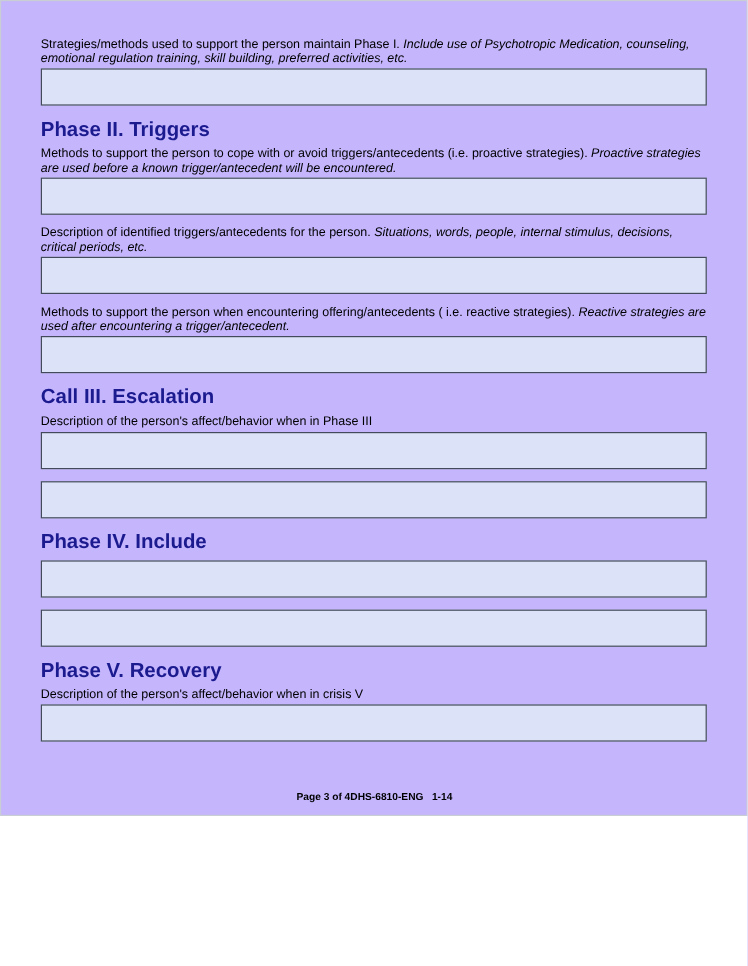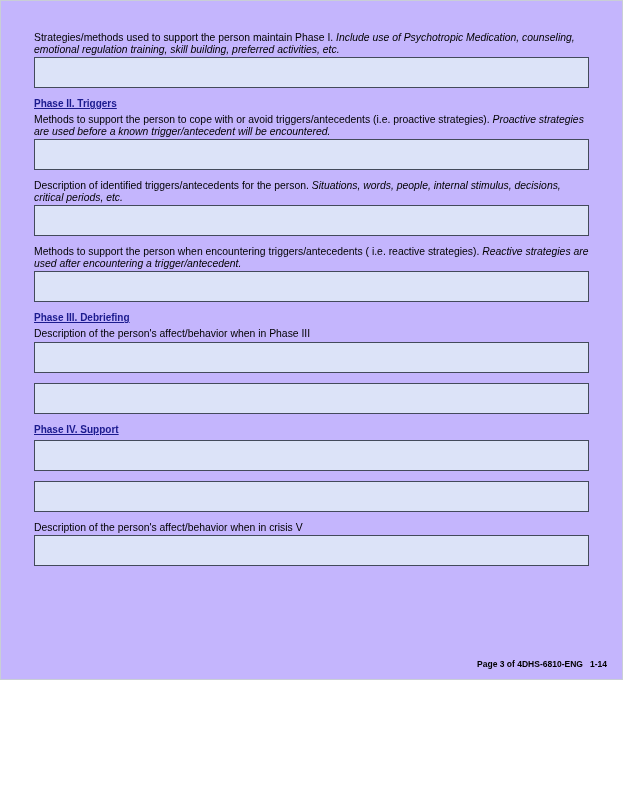--- a/index.html
+++ b/index.html
@@ -32,33 +32,32 @@
     border: 1.5px solid #434a5b;
     border-radius: 0;
     resize: none;
     outline: none;
     font-family: "Liberation Sans", sans-serif;
     font-size: 10.5px;
     padding: 3px 5px;
     margin-bottom: 10px;
   }
   .section-heading {
-    font-size: 10px;
+    font-size: 17px;
     font-weight: bold;
     color: #1b1a8e;
-    text-decoration: underline;
     margin: 2px 0 5px 0;
   }
   .footer {
     position: absolute;
     left: 0;
     right: 0;
     bottom: 10px;
     display: flex;
-    justify-content: flex-end;
+    justify-content: center;
     padding: 0 15px 0 16px;
     font-size: 8.5px;
     font-weight: bold;
     white-space: pre;
   }
 </style>
 </head>
 <body>
 
 <div class="page">
@@ -75,45 +74,46 @@
       <p class="field-label"><span>Methods to support the person to cope with or avoid triggers/antecedents (i.e. proactive strategies).</span> <span class="hint">Proactive strategies are used before a known trigger/antecedent will be encountered.</span></p>
       <textarea class="field-input" aria-label="Methods to support the person to cope with or avoid triggers/antecedents (i.e. proactive strategies)." style=""></textarea>
     </div>
 
     <div>
       <p class="field-label"><span>Description of identified triggers/antecedents for the person.</span> <span class="hint">Situations, words, people, internal stimulus, decisions, critical periods, etc.</span></p>
       <textarea class="field-input" aria-label="Description of identified triggers/antecedents for the person." style=""></textarea>
     </div>
 
     <div>
-      <p class="field-label"><span>Methods to support the person when encountering triggers/antecedents ( i.e. reactive strategies).</span> <span class="hint">Reactive strategies are used after encountering a trigger/antecedent.</span></p>
+      <p class="field-label"><span>Methods to support the person when encountering offering/antecedents ( i.e. reactive strategies).</span> <span class="hint">Reactive strategies are used after encountering a trigger/antecedent.</span></p>
       <textarea class="field-input" aria-label="Methods to support the person when encountering triggers/antecedents ( i.e. reactive strategies)." style=""></textarea>
     </div>
 
-    <h2 class="section-heading">Phase III. Debriefing</h2>
+    <h2 class="section-heading">Call III. Escalation</h2>
 
     <div>
       <p class="field-label"><span>Description of the person's affect/behavior when in Phase III</span> <span class="hint"></span></p>
       <textarea class="field-input" aria-label="Description of the person's affect/behavior when in Phase III" style=""></textarea>
     </div>
 
     <div>
       <textarea class="field-input" aria-label="Support/intervention strategies during Phase III." style=""></textarea>
     </div>
 
-    <h2 class="section-heading">Phase IV. Support</h2>
+    <h2 class="section-heading">Phase IV. Include</h2>
 
     <div>
       <textarea class="field-input" aria-label="Description of the person's affect/behavior when in phase IV" style=""></textarea>
     </div>
 
     <div>
       <textarea class="field-input" aria-label="Intervention methods during phase IV." style=""></textarea>
     </div>
 
+    <h2 class="section-heading">Phase V. Recovery</h2>
 
     <div>
       <p class="field-label"><span>Description of the person's affect/behavior when in crisis V</span> <span class="hint"></span></p>
       <textarea class="field-input" aria-label="Description of the person's affect/behavior when in phase V" style=""></textarea>
     </div>
 
 
   </div>
 
   <div class="footer">

